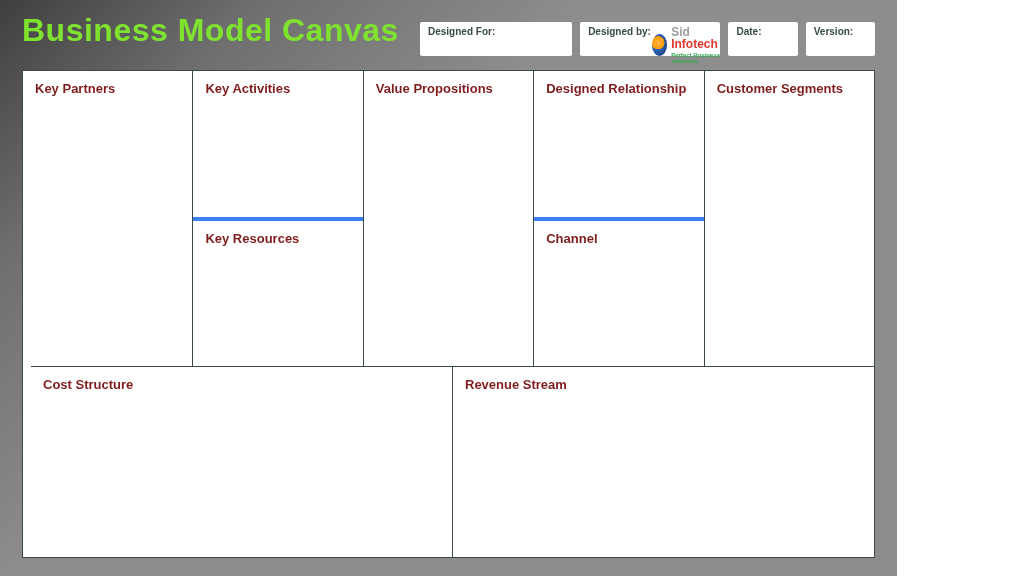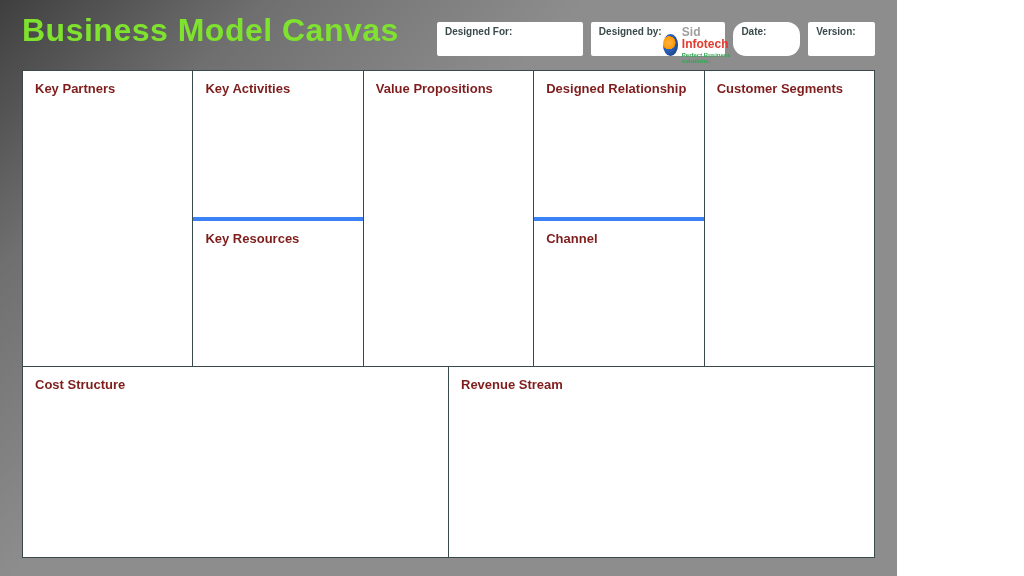--- a/index.html
+++ b/index.html
@@ -14,23 +14,23 @@
   }
   .meta-row{
     position:absolute;top:22px;left:420px;right:22px;height:34px;
     display:flex;gap:8px;
   }
   .meta-box{
     background:#ffffff;border-radius:2px;box-sizing:border-box;
     padding:4px 8px;font-size:10px;color:#3a4a4a;font-weight:600;
     display:flex;align-items:flex-start;
   }
-  .meta-designed-for{flex:1.15;margin-left:17px;}
+  .meta-designed-for{flex:1.15;}
   .meta-designed-by{flex:1.05;position:relative;}
-  .meta-date{flex:0.45;border-radius:13px;}
+  .meta-date{flex:0.45;}
   .meta-version{flex:0.45;}
   .logo{
     position:absolute;left:72px;top:4px;display:flex;align-items:center;gap:4px;justify-content:center;
   }
   .logo-mark{
     width:22px;height:22px;border-radius:50%;
     background:radial-gradient(circle at 40% 40%,#ffb347 0%,#ff9900 40%,#2b5fb8 42%,#2b5fb8 100%);
     box-shadow:inset -2px -2px 3px rgba(0,0,0,0.25);
   }
   .logo-text{display:flex;flex-direction:column;line-height:1;}
@@ -45,21 +45,21 @@
     position:absolute;left:0;right:0;top:0;height:calc(100% - 190px);
     display:flex;
   }
   .col{flex:1;display:flex;flex-direction:column;border-right:1px solid #3a4a4a;}
   .col:last-child{border-right:none;}
   .cell{
     flex:1;padding:10px 12px;box-sizing:border-box;border-bottom:4px solid #3b82f6;
   }
   .cell.no-bottom{border-bottom:none;}
   .bottom-grid{
-    position:absolute;left:0;right:0;bottom:0;height:190px;display:flex;
+    position:absolute;left:8px;right:0;bottom:0;height:190px;display:flex;
     border-top:1px solid #3a4a4a;
   }
   .bcell{flex:1;padding:10px 12px;box-sizing:border-box;}
   .bcell:first-child{border-right:1px solid #3a4a4a;}
   .section-title{
     font-size:13px;font-weight:700;color:#7f1d1d;
   }
 </style>
 </head>
 <body>

